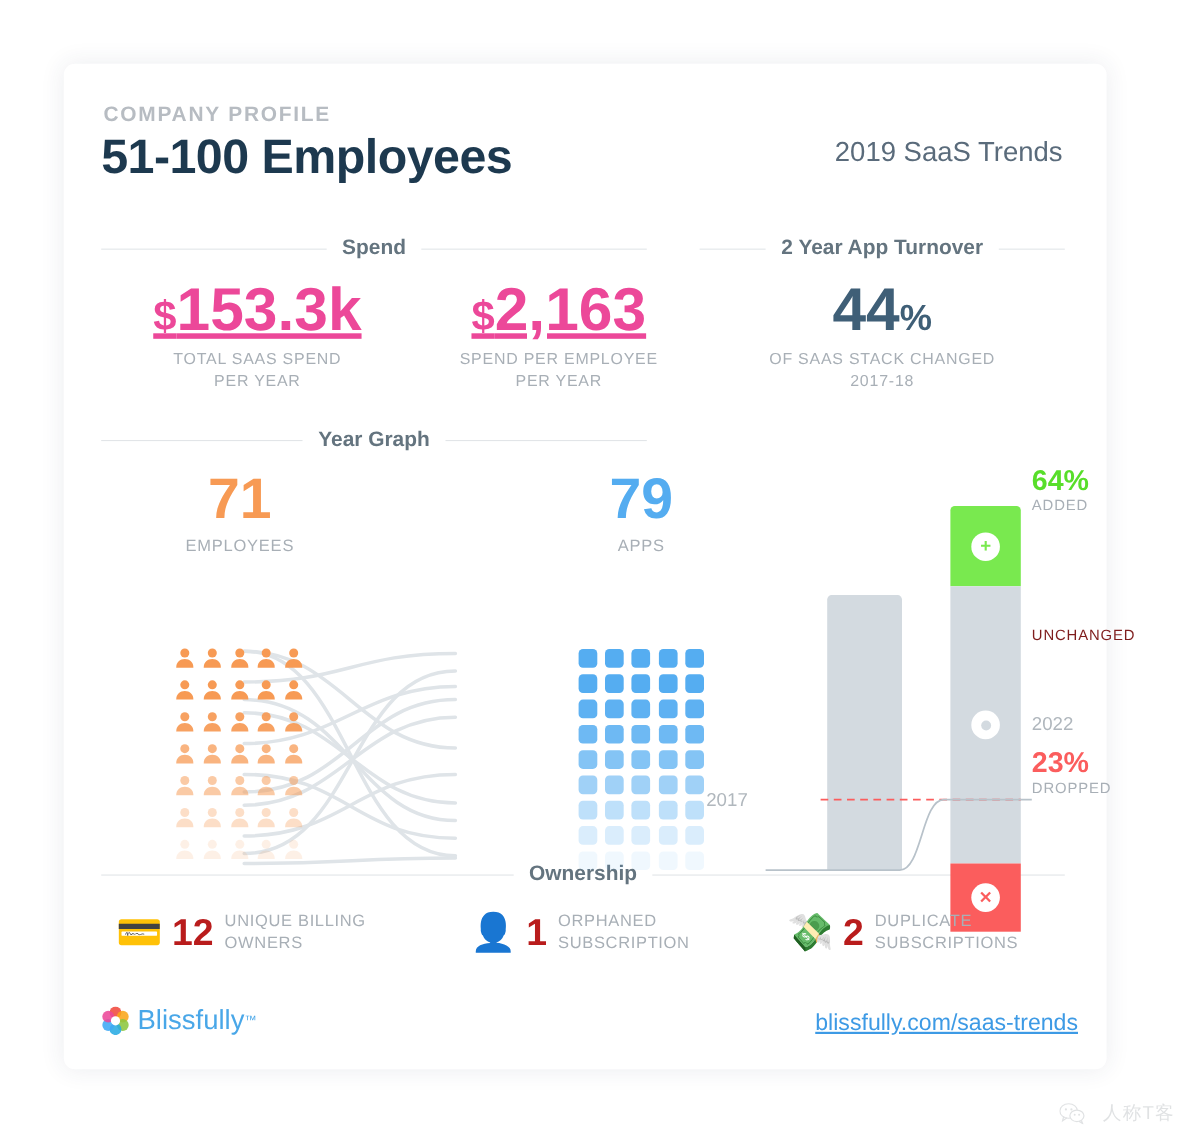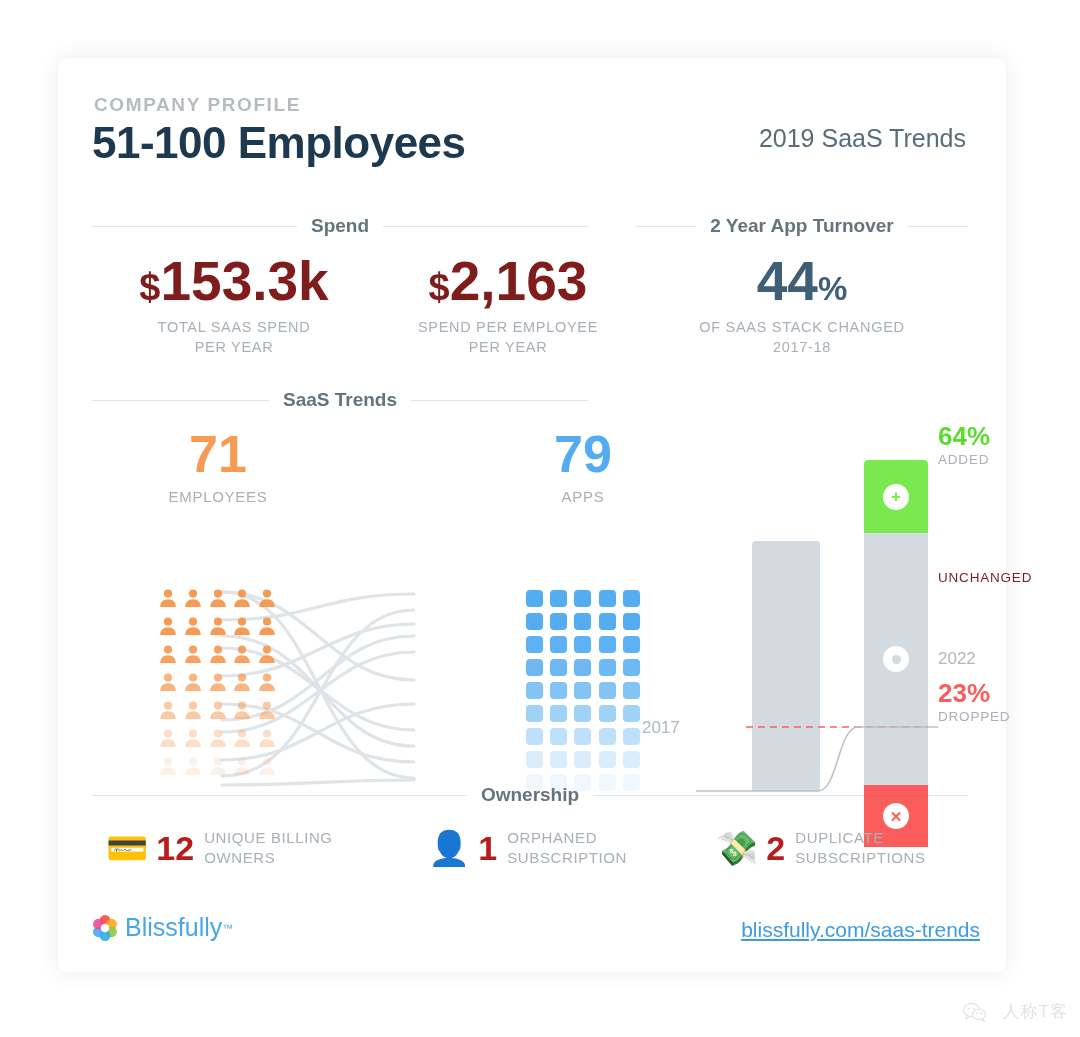--- a/index.html
+++ b/index.html
@@ -36,21 +36,21 @@
   .sect { position: absolute; display: flex; align-items: center; }
   .sect .line { flex: 1 1 auto; height: 1px; background: #e2e5e8; }
   .sect .lbl { padding: 0 14px; font-size: 19px; font-weight: bold; color: #64747f; white-space: nowrap; }
 
   
   .stat { position: absolute; text-align: center; }
   .stat .big { font-size: 55px; font-weight: bold; line-height: 1; white-space: nowrap; }
   .stat .big .cur { font-size: 38px; }
   .stat .big .pct { font-size: 33px; }
   .stat .cap { margin-top: 9px; font-size: 14.5px; letter-spacing: 0.7px; color: #a8afb6; line-height: 1.35; }
-  .green { color: #7f1d1d; }
+  .green { color: #ec4899; text-decoration: underline; }
   .navy  { color: #3f5f77; }
 
   
   .gcount { position: absolute; text-align: center; }
   .gcount .num { font-size: 52px; font-weight: bold; line-height: 1; }
   .gcount .lab { margin-top: 8px; font-size: 15px; letter-spacing: 0.7px; color: #a8afb6; }
   .orange { color: #f79a54; }
   .blue   { color: #54acf0; }
 
   .peoplegrid, .appgrid { position: absolute; display: grid; grid-template-columns: repeat(5, 1fr); }
@@ -123,21 +123,21 @@
     </div>
 
     <div class="sect" style="left:578px; top:157px; width:332px;">
       <div class="line"></div>
       <div class="lbl">2 Year App Turnover</div>
       <div class="line"></div>
     </div>
 
     <div class="sect" style="left:34px; top:331px; width:496px;">
       <div class="line"></div>
-      <div class="lbl">SaaS Trends</div>
+      <div class="lbl">Year Graph</div>
       <div class="line"></div>
     </div>
 
     <div class="sect" style="left:34px; top:726px; width:876px;">
       <div class="line"></div>
       <div class="lbl">Ownership</div>
       <div class="line"></div>
     </div>
 
     <div class="stat" style="left:48px; top:196px; width:256px;">

